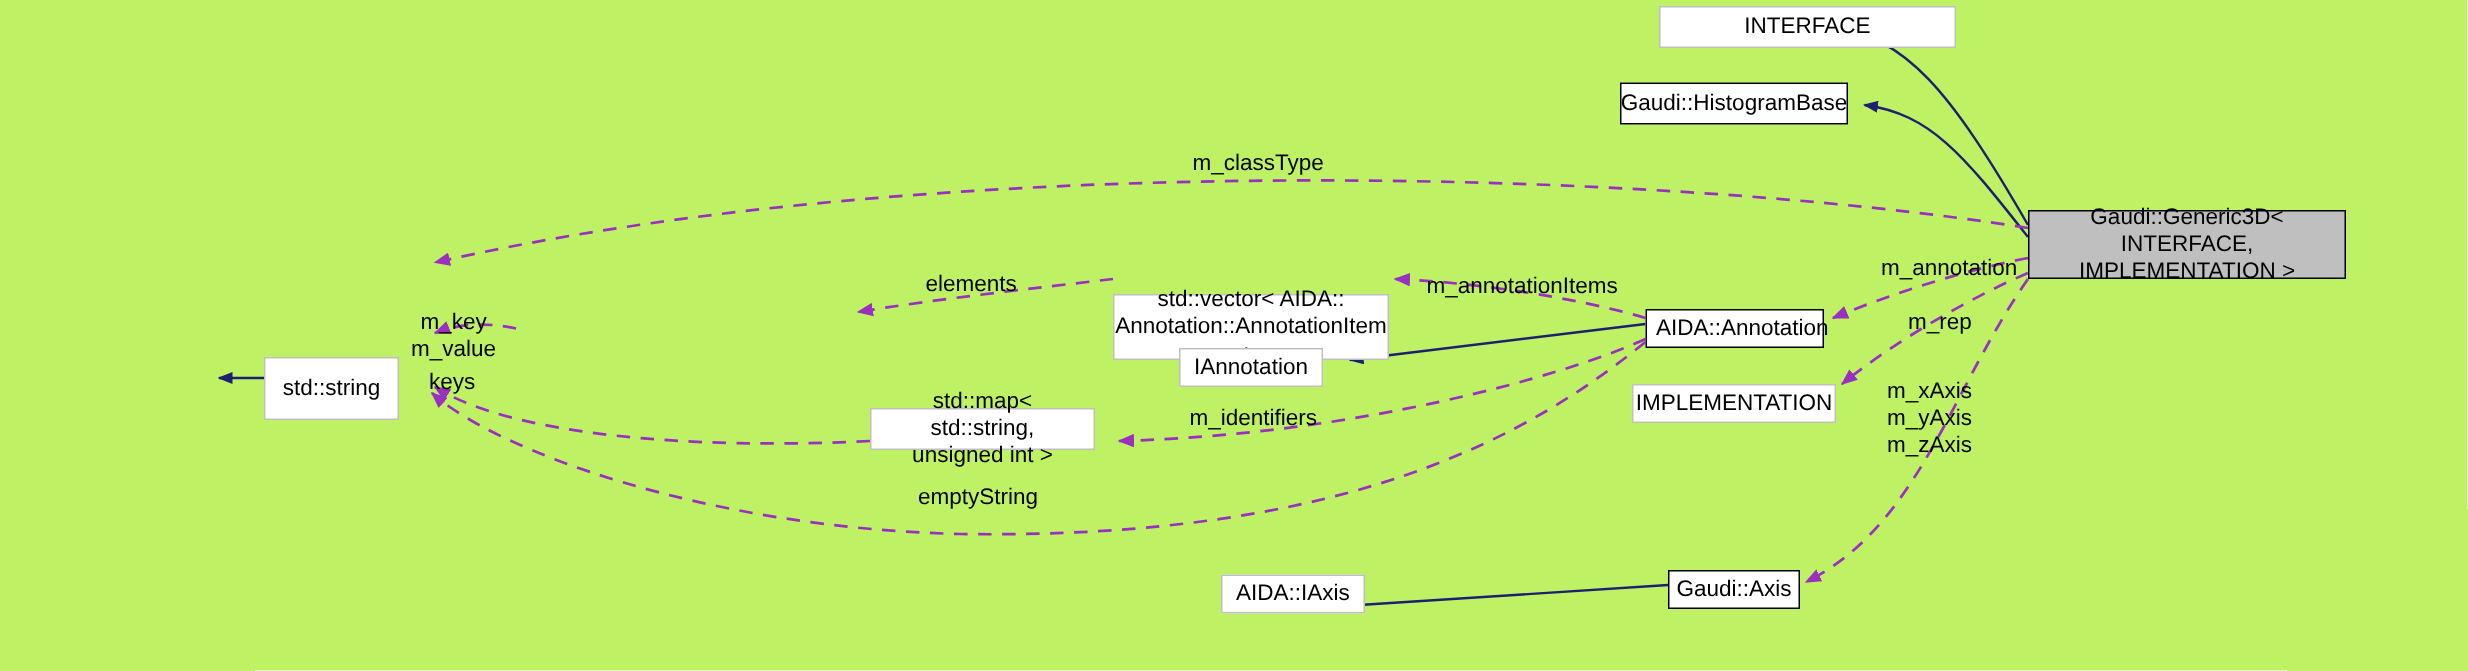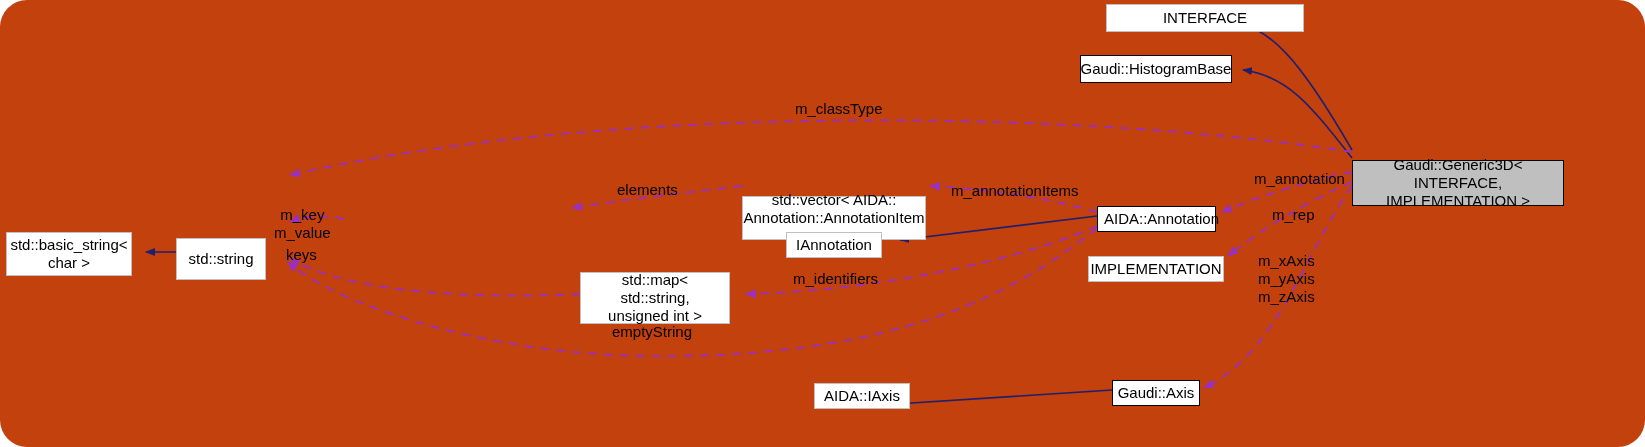--- a/index.html
+++ b/index.html
@@ -7,23 +7,22 @@
     padding: 0;
     background: #ffffff;
   }
   body {
     font-family: "Liberation Sans", sans-serif;
   }
   #canvas {
     position: relative;
     width: 1645px;
     height: 447px;
-    background: #c2410c;
+    background: #bef264;
     overflow: hidden;
-    border-radius: 27px;
   }
   svg.edges {
     position: absolute;
     left: 0;
     top: 0;
     width: 1645px;
     height: 447px;
     pointer-events: none;
   }
   .node {
@@ -90,31 +89,29 @@
       <path d="M1352,182 C1310,200 1260,230 1228,256" marker-end="url(#arrowPurple)"></path>
       <path d="M1097,226 C1040,252 900,290 746,294" marker-end="url(#arrowPurple)"></path>
       <path d="M1097,228 C1020,290 900,360 640,356 C470,352 330,300 288,262" marker-end="url(#arrowPurple)"></path>
       <path d="M1352,186 C1300,260 1280,350 1204,388" marker-end="url(#arrowPurple)"></path>
       <path d="M580,294 C460,300 340,290 290,258" marker-end="url(#arrowPurple)"></path>
     </g>
   </svg>
 
   <div class="node gray" style="left:1106px; top:4px;   width:198px; height:28px;">INTERFACE</div>
   <div class="node solid" style="left:1080px; top:55px;  width:152px; height:28px;">Gaudi::HistogramBase</div>
-  <div class="node highlight" style="left:1352px; top:140px; width:212px; height:46px;margin-top:20px;">Gaudi::Generic3D&lt; INTERFACE,
+  <div class="node highlight" style="left:1352px; top:140px; width:212px; height:46px;">Gaudi::Generic3D&lt; INTERFACE,
 IMPLEMENTATION &gt;</div>
   <div class="node gray" style="left:742px; top:164px; width:184px; height:44px;margin-top:32px;">std::vector&lt; AIDA::
 Annotation::AnnotationItem &gt;</div>
   <div class="node solid" style="left:1097px; top:206px; width:119px; height:26px;padding-left:16px;">AIDA::Annotation</div>
   <div class="node gray" style="left:786px;  top:232px; width:96px;  height:26px;">IAnnotation</div>
-  <div class="node gray" style="left:6px;    top:232px; width:126px; height:44px;">std::basic_string&lt;
-char &gt;</div>
   <div class="node gray" style="left:176px;  top:238px; width:90px;  height:42px;">std::string</div>
   <div class="node gray" style="left:1088px; top:256px; width:136px; height:26px;">IMPLEMENTATION</div>
-  <div class="node gray" style="left:580px;  top:272px; width:150px; height:52px;">std::map&lt; std::string,
+  <div class="node gray" style="left:580px;  top:272px; width:150px; height:28px;">std::map&lt; std::string,
 unsigned int &gt;</div>
   <div class="node solid" style="left:1112px; top:380px; width:88px;  height:26px;">Gaudi::Axis</div>
   <div class="node gray" style="left:786px;  top:383px; width:96px;  height:26px;margin-left:28px;">AIDA::IAxis</div>
 
   <div class="edge-label" style="left:795px;  top:100px;">m_classType</div>
   <div class="edge-label" style="left:617px;  top:181px;">elements</div>
   <div class="edge-label" style="left:951px;  top:182px;">m_annotationItems</div>
   <div class="edge-label" style="left:1254px; top:170px;">m_annotation</div>
   <div class="edge-label" style="left:274px;  top:206px;">m_key
 m_value</div>

